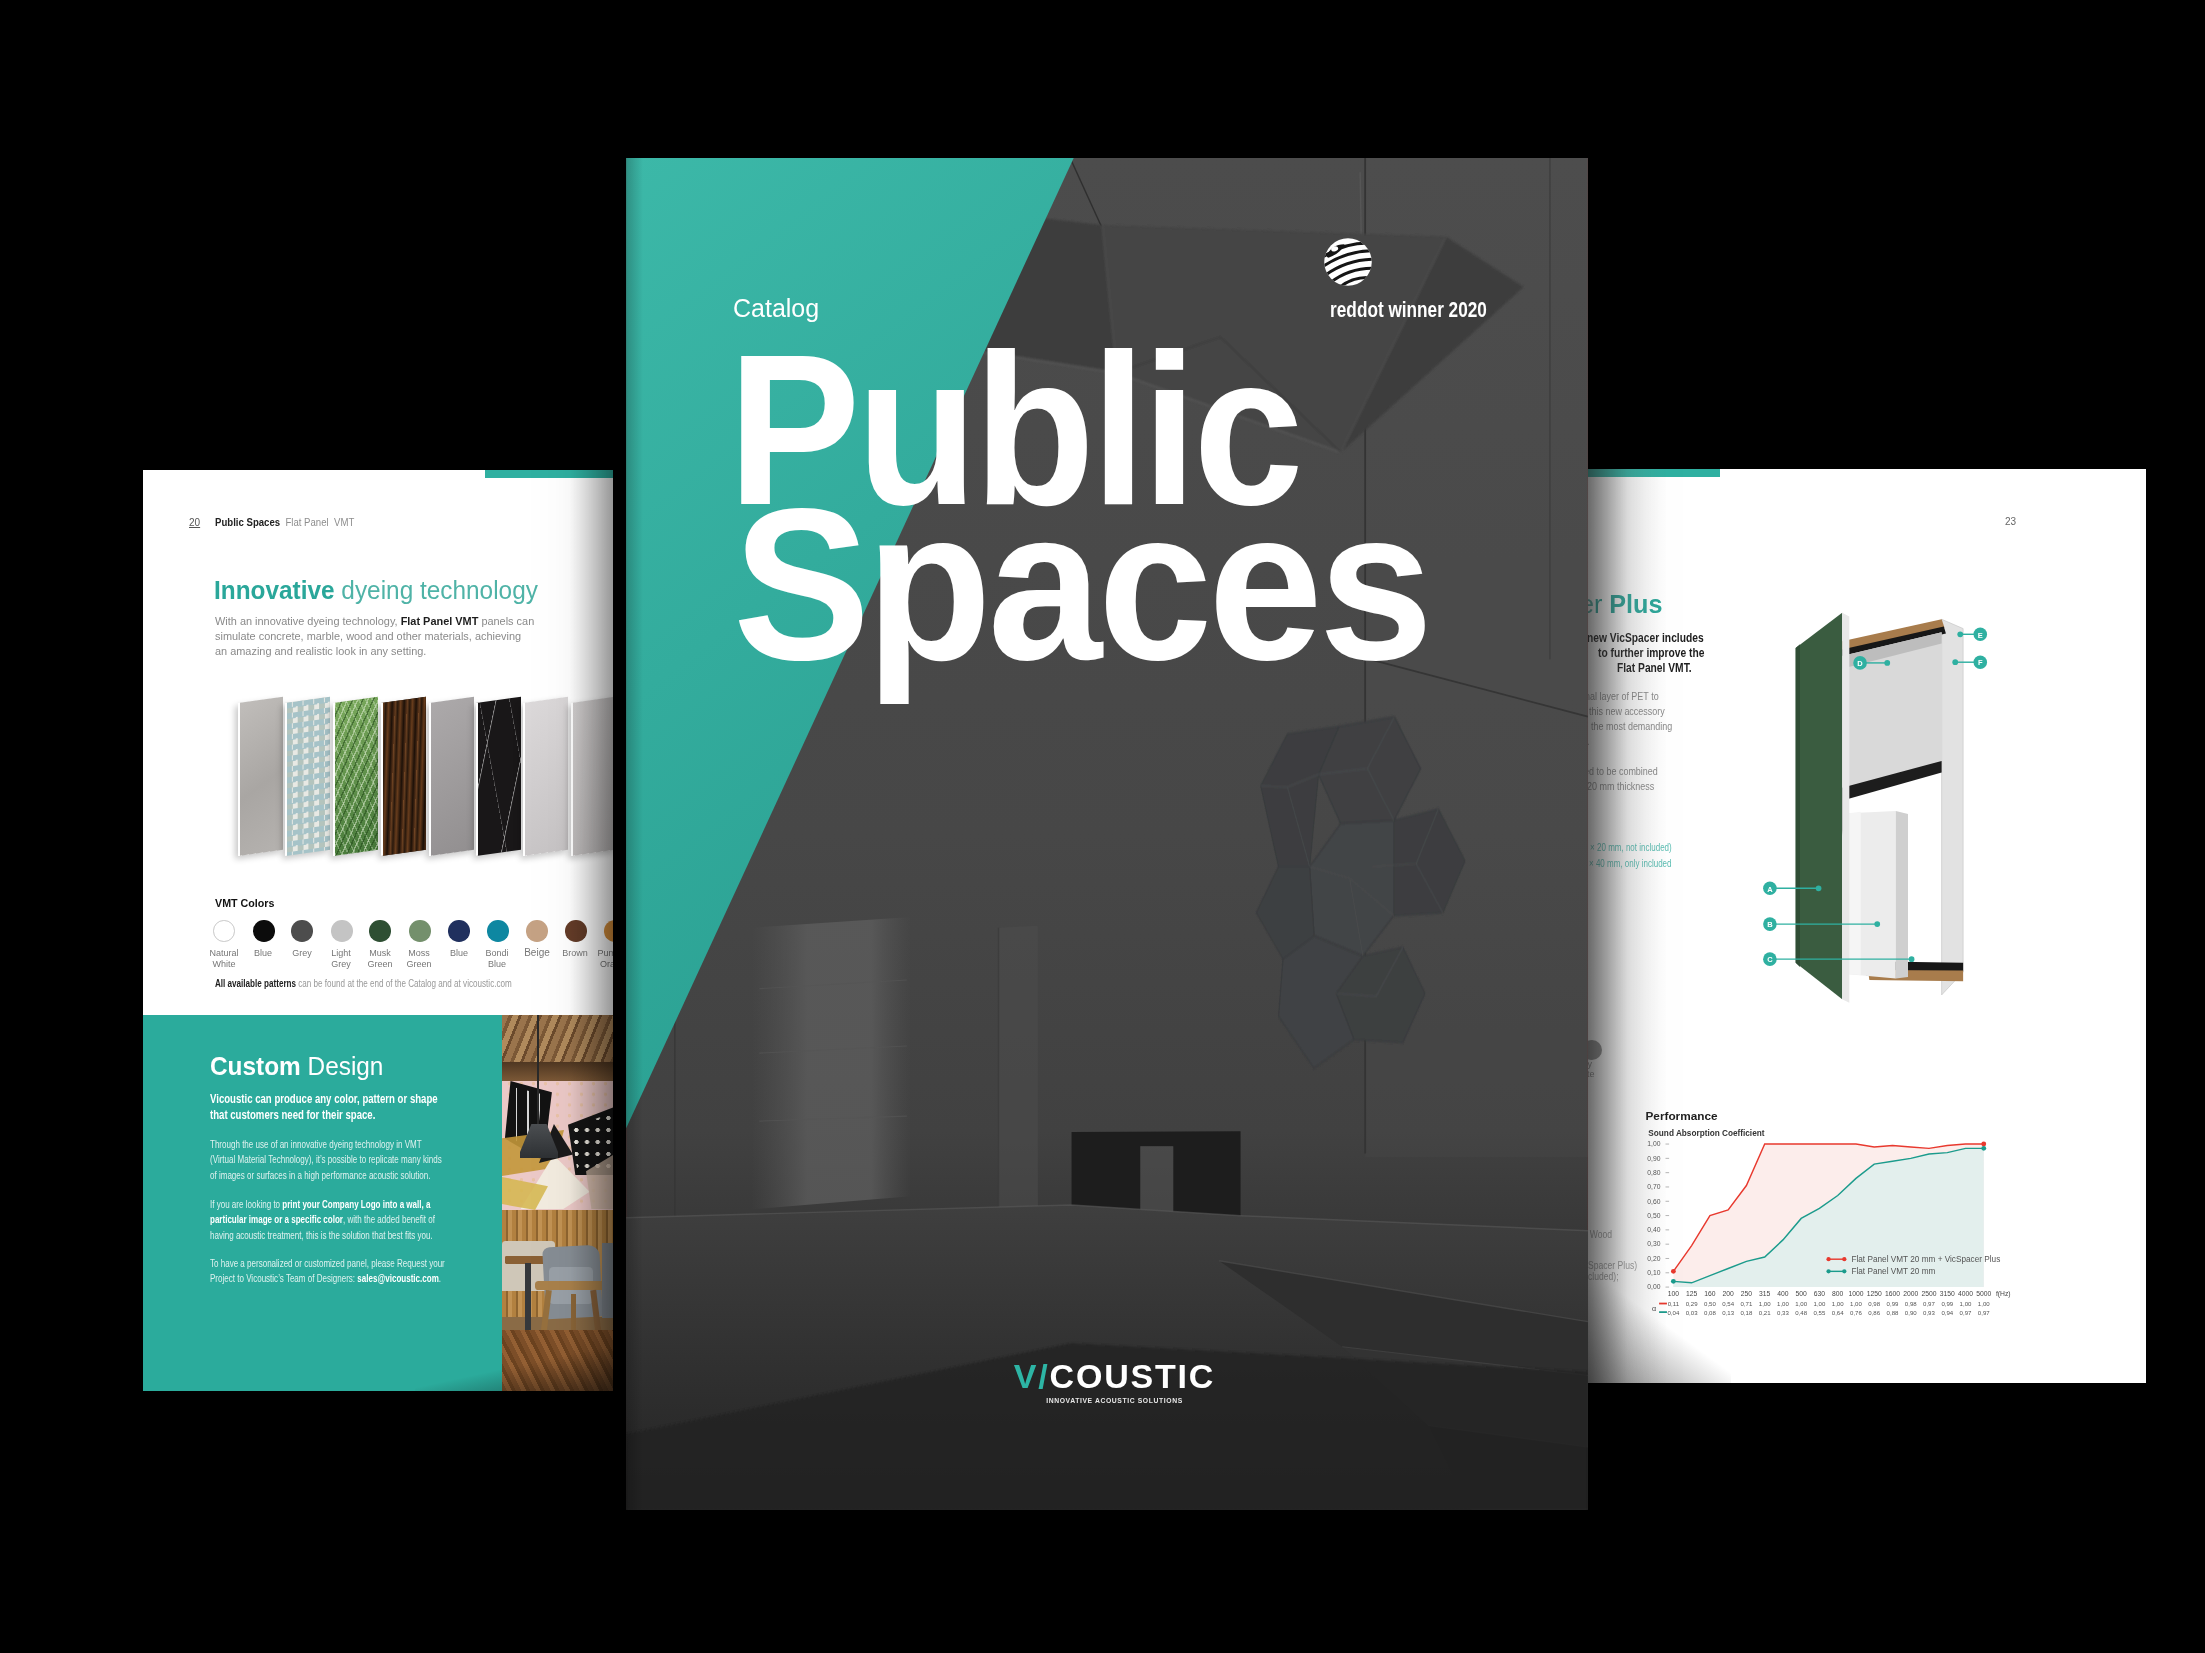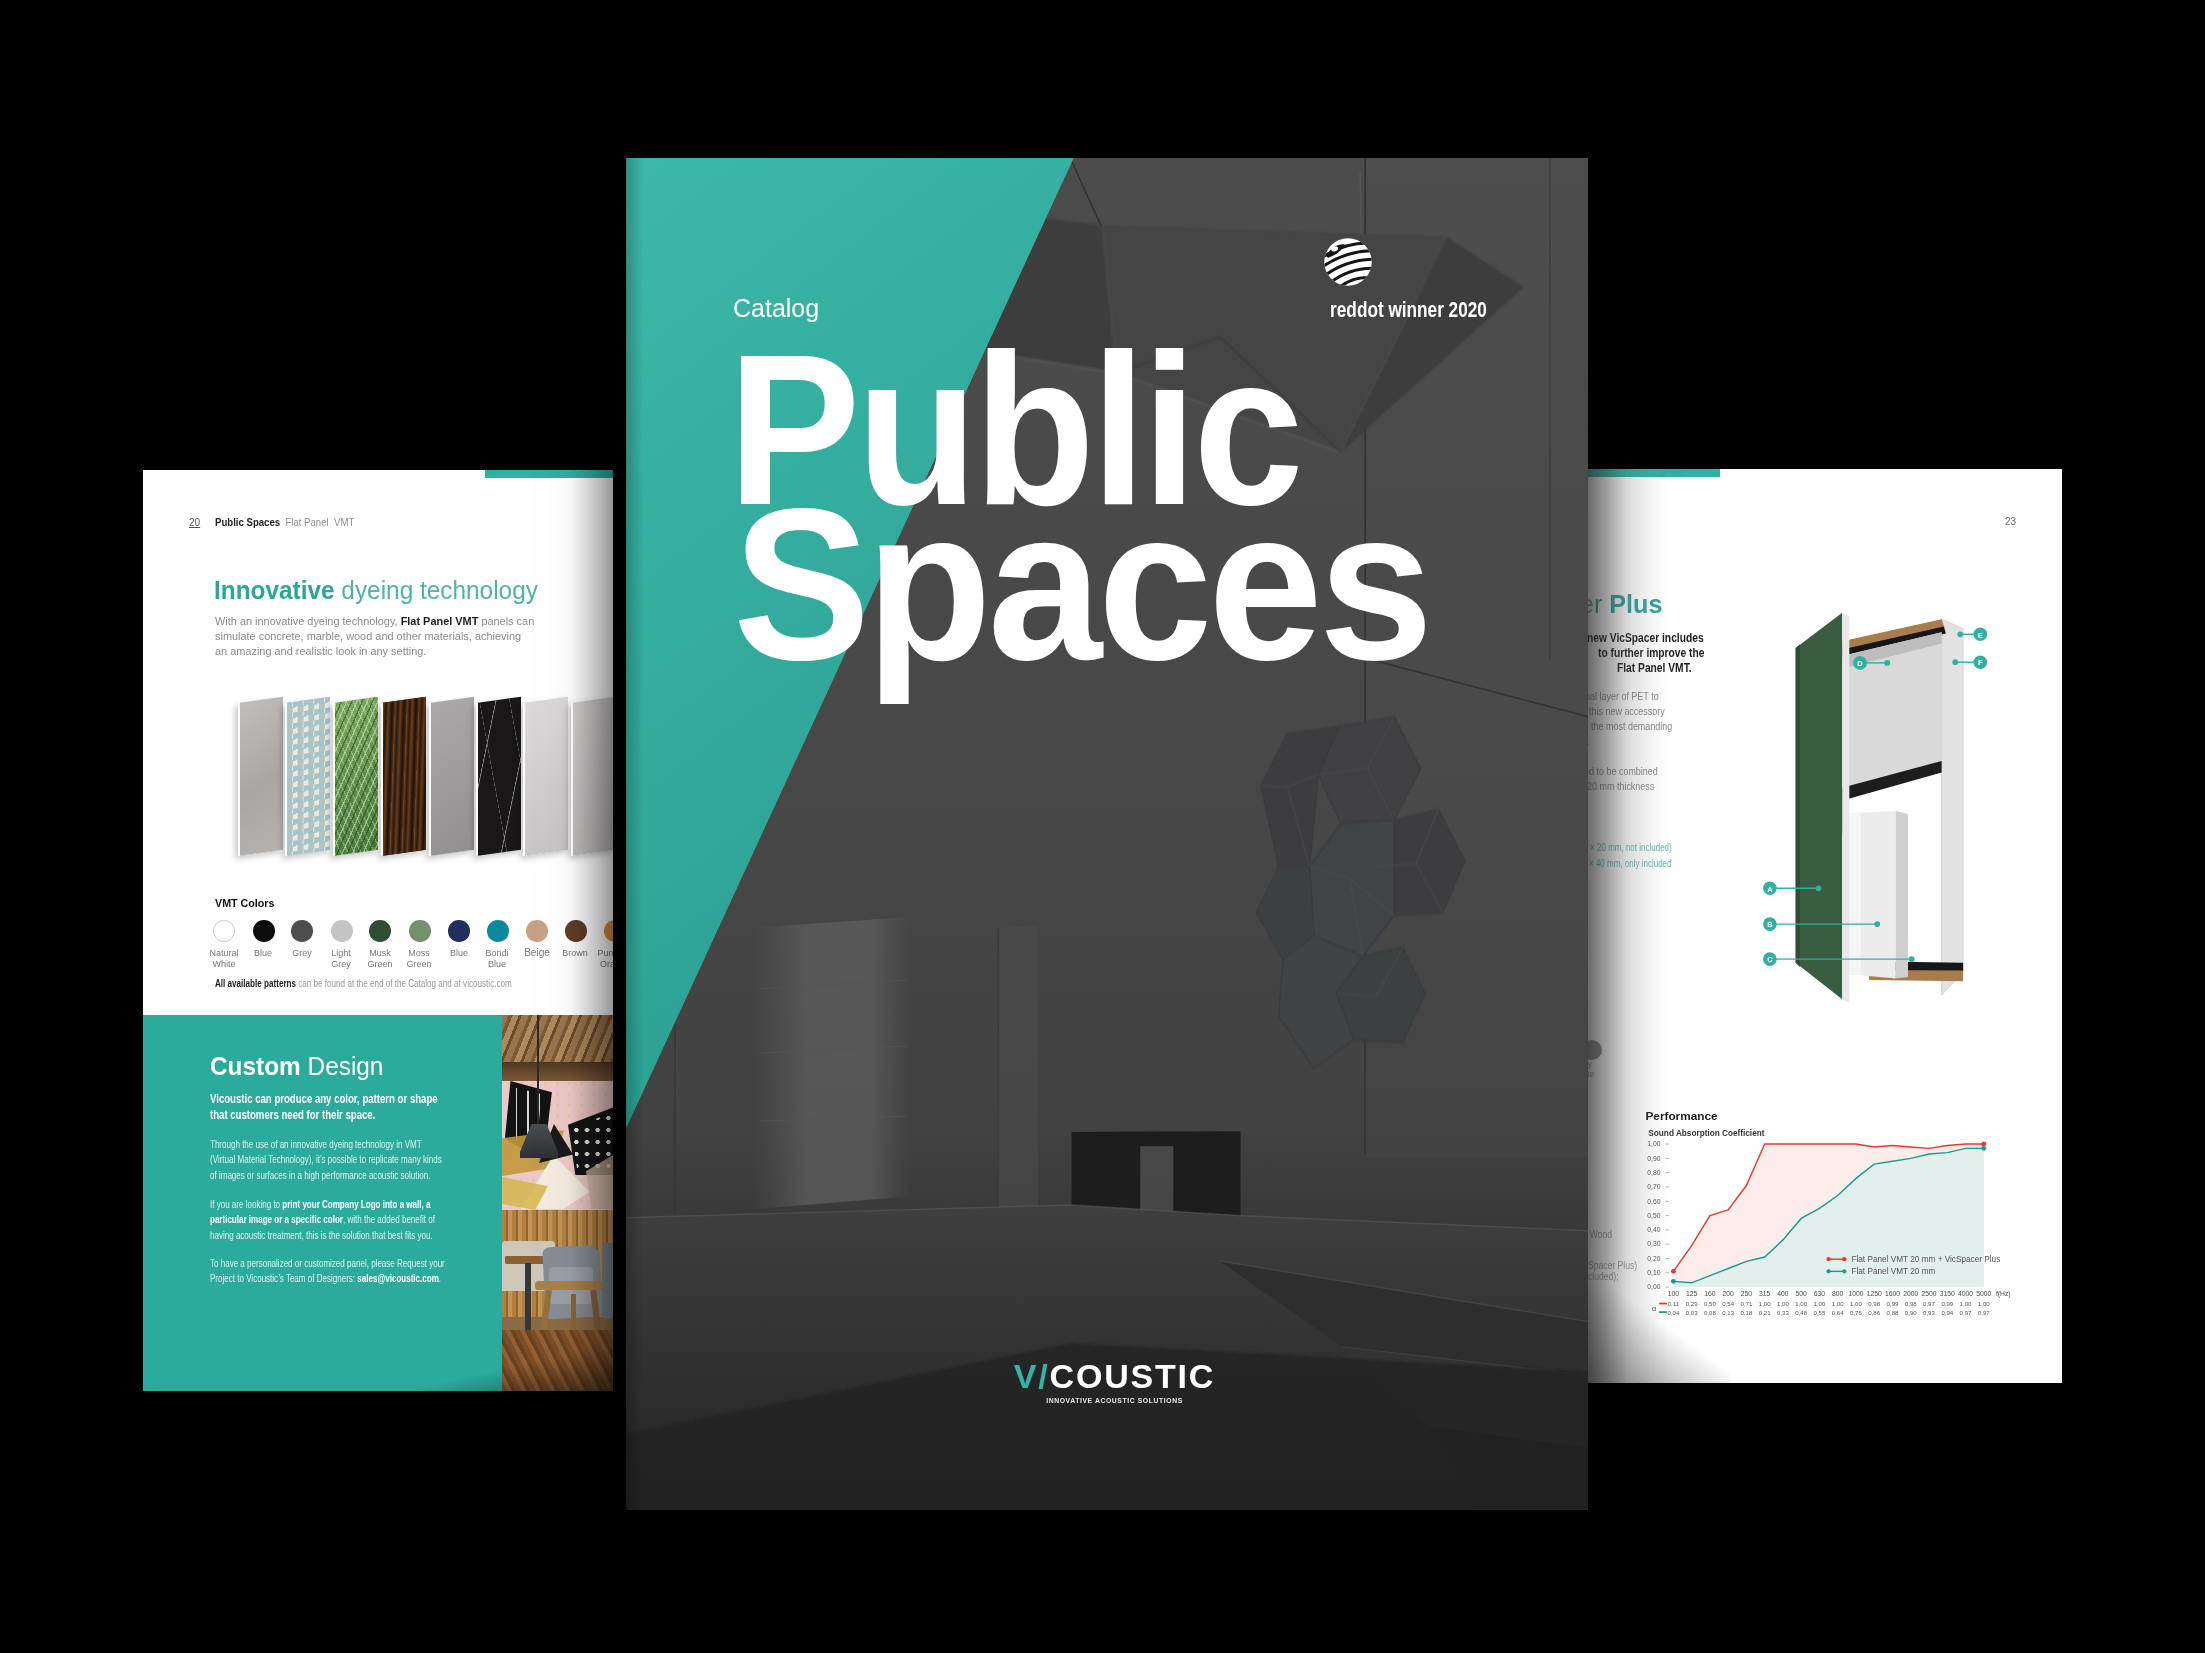--- a/index.html
+++ b/index.html
@@ -113,21 +113,21 @@
 
       <div class="abs" style="left:40px;top:275px;width:5.7px;height:63px;background:#96703e;transform:rotate(7deg);"></div>
       <div class="abs" style="left:92px;top:275px;width:5.7px;height:63px;background:#86603a;transform:rotate(-7deg);"></div>
       <div class="abs" style="left:69px;top:279px;width:5px;height:57px;background:#8a6538;"></div>
 
       <div class="abs" style="left:0;top:315px;width:111px;height:62px;background:repeating-linear-gradient(63deg,#7c4e28 0 5px,#935f33 5px 9.3px,#6b421f 9.3px 13px),repeating-linear-gradient(-63deg,rgba(0,0,0,.22) 0 4.3px,transparent 4.3px 9.3px);"></div>
     </div>
   </div>
 </div>
 
-<div class="abs" id="pageR" style="left:1588px;top:469px;width:474px;height:914px;background:#fff;overflow:hidden;box-shadow:0 18px 43px rgba(0,0,0,.6);">
+<div class="abs" id="pageR" style="left:1588px;top:469px;width:558px;height:914px;background:#fff;overflow:hidden;box-shadow:0 18px 43px rgba(0,0,0,.6);">
 
   <div class="abs" style="left:0;top:0;width:132px;height:7.9px;background:#2fb0a1;"></div>
 
   <div class="abs" style="left:417px;top:47px;font-size:10px;color:#666;">23</div>
 
   <div class="abs" style="left:-100px;top:120px;font-size:26.5px;color:#2aa79a;white-space:nowrap;transform:scaleX(.95);transform-origin:0 0;"><span style="font-weight:300;color:#4fb3a7;">VicSpace</span>r <b>Plus</b></div>
 
   <div class="abs" style="left:-1.4px;top:162px;font-size:12.5px;font-weight:bold;color:#1d1d1d;white-space:nowrap;transform:scaleX(.82);transform-origin:0 0;">new VicSpacer includes</div>
   <div class="abs" style="left:10px;top:177px;font-size:12.5px;font-weight:bold;color:#1d1d1d;white-space:nowrap;transform:scaleX(.82);transform-origin:0 0;">to further improve the</div>
   <div class="abs" style="left:29px;top:192px;font-size:12.5px;font-weight:bold;color:#1d1d1d;white-space:nowrap;transform:scaleX(.82);transform-origin:0 0;">Flat Panel VMT.</div>

